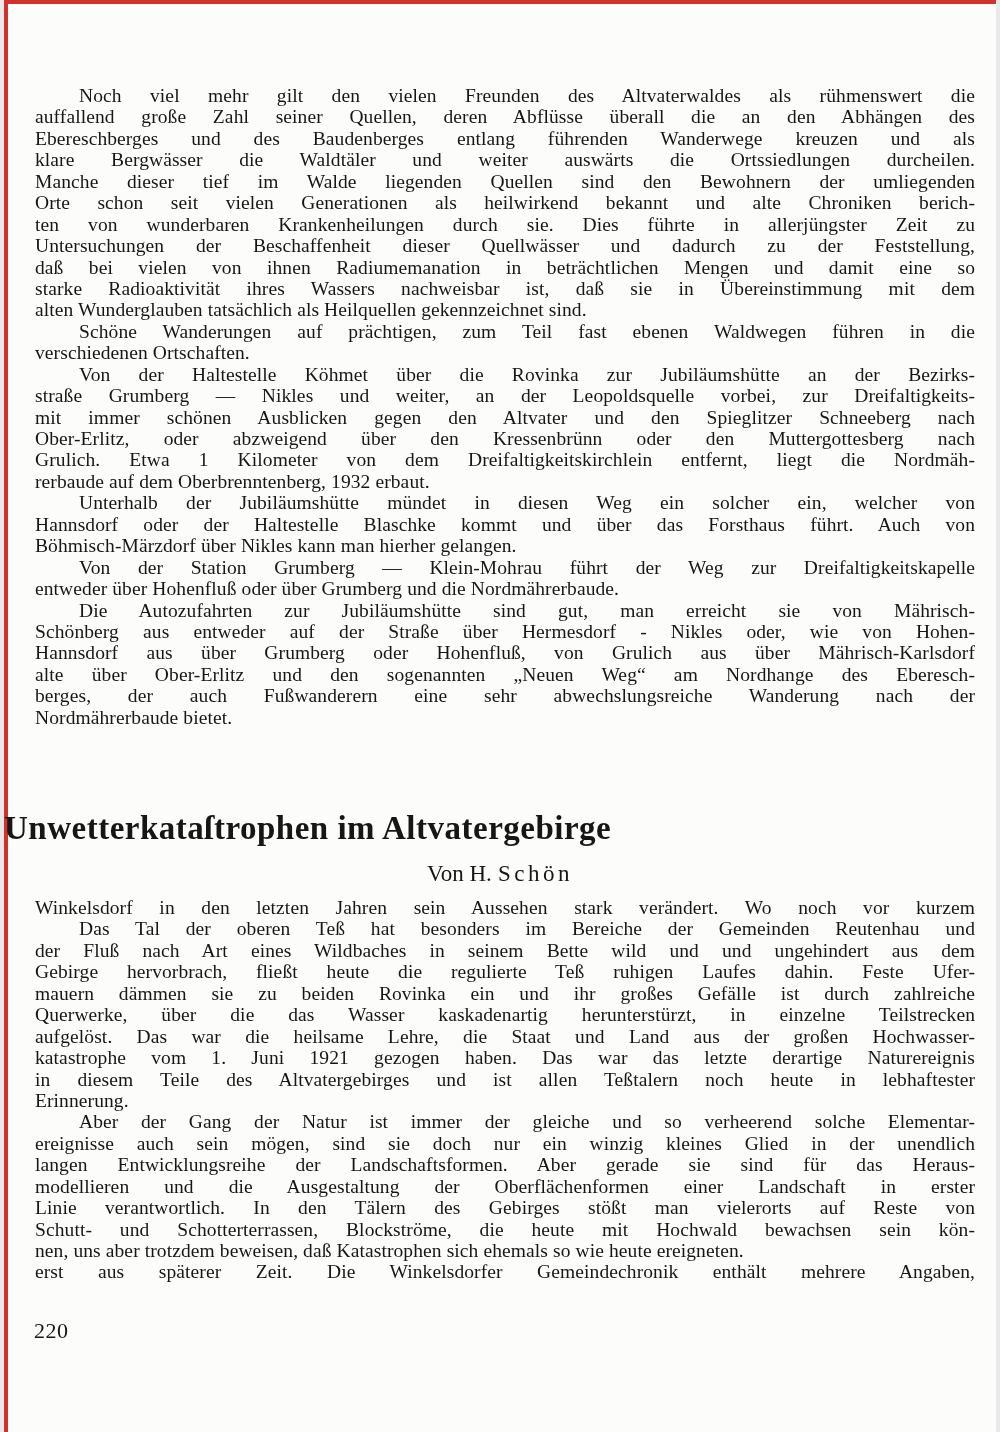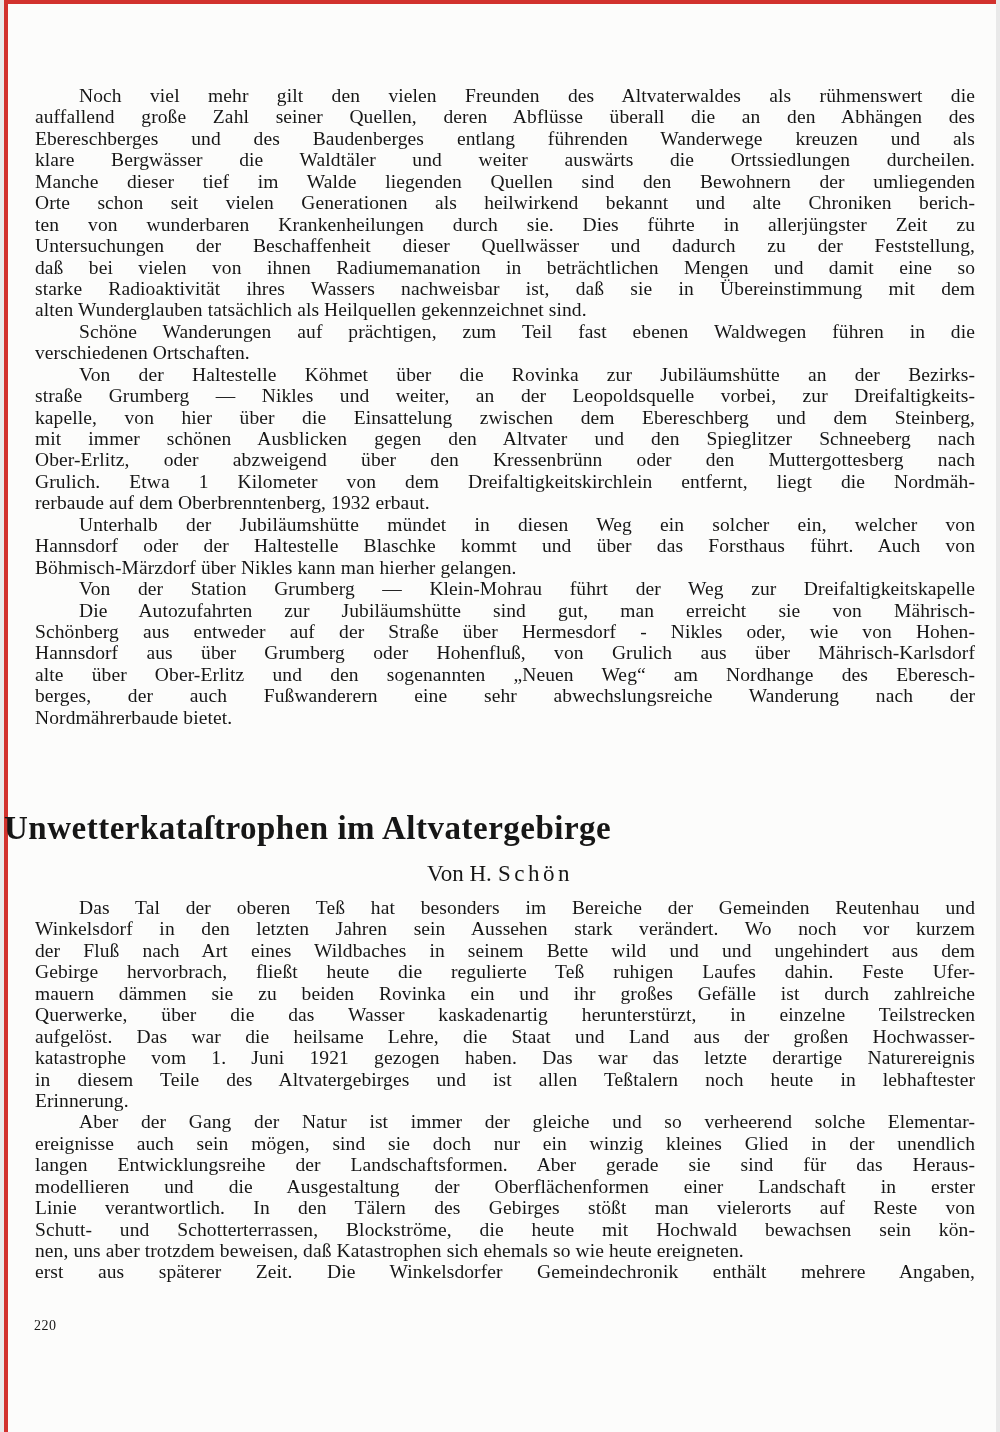--- a/index.html
+++ b/index.html
@@ -46,21 +46,21 @@
     letter-spacing:0.5px;
   }
   .byline {
     position:absolute; top:861px; left:0; width:100%;
     text-align:center;
     font-size:23px;
   }
   .byline .name { letter-spacing:3.5px; margin-left:6px; }
   .pagenum {
     position:absolute; left:30px; top:1318px;
-    font-size:14px; letter-spacing:0.5px;
+    font-size:22px; letter-spacing:0.5px;
   }
 </style>
 </head>
 <body>
 
 <div class="page">
   <div class="edge-top"></div>
   <div class="edge-left"></div>
 
   <div class="textblock" id="sec1">
@@ -77,52 +77,52 @@
         <div class="line">starke Radioaktivität ihres Wassers nachweisbar ist, daß sie in Übereinstimmung mit dem</div>
         <div class="line end">alten Wunderglauben tatsächlich als Heilquellen gekennzeichnet sind.</div>
       </div>
       <div class="para">
         <div class="line first">Schöne Wanderungen auf prächtigen, zum Teil fast ebenen Waldwegen führen in die</div>
         <div class="line end">verschiedenen Ortschaften.</div>
       </div>
       <div class="para">
         <div class="line first">Von der Haltestelle Köhmet über die Rovinka zur Jubiläumshütte an der Bezirks-</div>
         <div class="line">straße Grumberg — Nikles und weiter, an der Leopoldsquelle vorbei, zur Dreifaltigkeits-</div>
-        <div class="line">kapelle, von hier über die Einsattelung zwischen dem Ebereschberg und dem Steinberg,</div>
         <div class="line">mit immer schönen Ausblicken gegen den Altvater und den Spieglitzer Schneeberg nach</div>
         <div class="line">Ober-Erlitz, oder abzweigend über den Kressenbrünn oder den Muttergottesberg nach</div>
         <div class="line">Grulich. Etwa 1 Kilometer von dem Dreifaltigkeitskirchlein entfernt, liegt die Nordmäh-</div>
         <div class="line end">rerbaude auf dem Oberbrenntenberg, 1932 erbaut.</div>
       </div>
       <div class="para">
         <div class="line first">Unterhalb der Jubiläumshütte mündet in diesen Weg ein solcher ein, welcher von</div>
         <div class="line">Hannsdorf oder der Haltestelle Blaschke kommt und über das Forsthaus führt. Auch von</div>
         <div class="line end">Böhmisch-Märzdorf über Nikles kann man hierher gelangen.</div>
       </div>
       <div class="para">
         <div class="line first">Von der Station Grumberg — Klein-Mohrau führt der Weg zur Dreifaltigkeitskapelle</div>
+        <div class="line end">entweder über Hohenfluß oder über Grumberg und die Nordmährerbaude.</div>
       </div>
       <div class="para">
         <div class="line first">Die Autozufahrten zur Jubiläumshütte sind gut, man erreicht sie von Mährisch-</div>
         <div class="line">Schönberg aus entweder auf der Straße über Hermesdorf - Nikles oder, wie von Hohen-</div>
         <div class="line">Hannsdorf aus über Grumberg oder Hohenfluß, von Grulich aus über Mährisch-Karlsdorf</div>
         <div class="line">alte über Ober-Erlitz und den sogenannten „Neuen Weg“ am Nordhange des Eberesch-</div>
         <div class="line">berges, der auch Fußwanderern eine sehr abwechslungsreiche Wanderung nach der</div>
         <div class="line end">Nordmährerbaude bietet.</div>
       </div>
     </div>
 
   <div class="heading">Unwetterkataſtrophen im Altvatergebirge</div>
 
   <div class="byline"><span>Von H.</span><span class="name">Schön</span></div>
 
   <div class="textblock" id="sec2">
       <div class="para">
+        <div class="line">Winkelsdorf in den letzten Jahren sein Aussehen stark verändert. Wo noch vor kurzem</div>
         <div class="line first">Das Tal der oberen Teß hat besonders im Bereiche der Gemeinden Reutenhau und</div>
-        <div class="line">Winkelsdorf in den letzten Jahren sein Aussehen stark verändert. Wo noch vor kurzem</div>
         <div class="line">der Fluß nach Art eines Wildbaches in seinem Bette wild und und ungehindert aus dem</div>
         <div class="line">Gebirge hervorbrach, fließt heute die regulierte Teß ruhigen Laufes dahin. Feste Ufer-</div>
         <div class="line">mauern dämmen sie zu beiden Rovinka ein und ihr großes Gefälle ist durch zahlreiche</div>
         <div class="line">Querwerke, über die das Wasser kaskadenartig herunterstürzt, in einzelne Teilstrecken</div>
         <div class="line">aufgelöst. Das war die heilsame Lehre, die Staat und Land aus der großen Hochwasser-</div>
         <div class="line">katastrophe vom 1. Juni 1921 gezogen haben. Das war das letzte derartige Naturereignis</div>
         <div class="line">in diesem Teile des Altvatergebirges und ist allen Teßtalern noch heute in lebhaftester</div>
         <div class="line end">Erinnerung.</div>
       </div>
       <div class="para">

